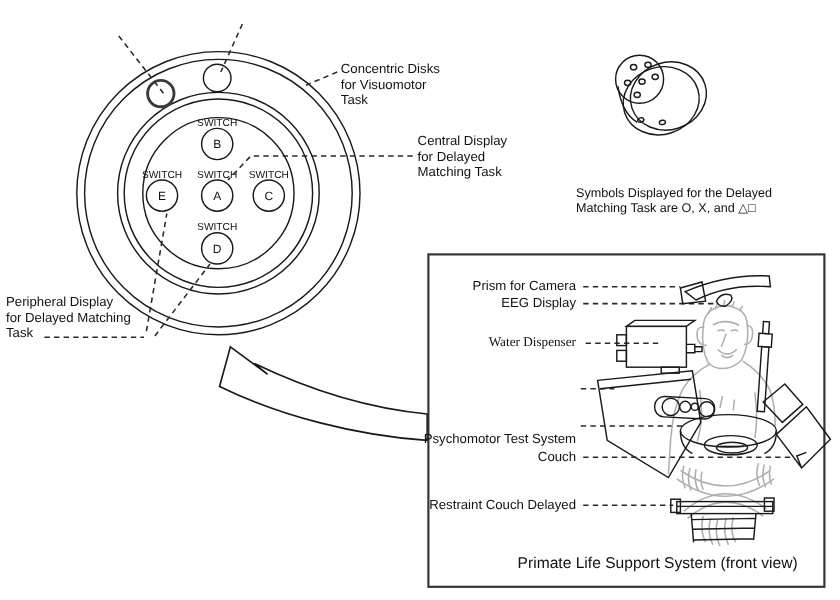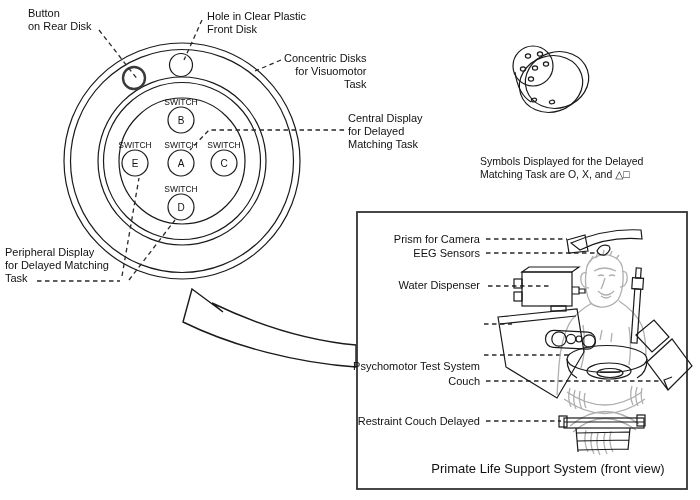--- a/index.html
+++ b/index.html
@@ -161,43 +161,39 @@
       <rect class="line" x="564" y="418" width="80" height="10"></rect>
       <path class="line" d="M 564,422 L 644,422"></path>
       <rect class="line" x="559" y="416" width="8" height="11"></rect>
       <rect class="line" x="637" y="415" width="8" height="11"></rect>
       <path class="line" d="M 576,428 L 578,452 M 630,428 L 628,450
                            M 577,433 L 629,432 M 577,441 L 629,440 M 578,450 L 628,449"></path>
     </g>
   </g>
 </svg>
 
-<div class="lbl" id="lbl-button" style="left:28px;top:7px;">Button
-on Rear Disk</div>
 
-<div class="lbl" id="lbl-hole" style="left:207px;top:10px;">Hole in Clear Plastic
-Front Disk</div>
 
-<div class="lbl" id="lbl-concentric" style="left:284px;top:52px;text-align:right;">Concentric Disks
+<div class="lbl" id="lbl-concentric" style="left:284px;top:52px;">Concentric Disks
 for Visuomotor
 Task</div>
 
 <div class="lbl" id="lbl-central" style="left:348px;top:112px;">Central Display
 for Delayed
 Matching Task</div>
 
 <div class="lbl" id="lbl-peripheral" style="left:5px;top:246px;">Peripheral Display
 for Delayed Matching
 Task</div>
 
 <div class="lbl" id="lbl-symbols" style="left:480px;top:123px;">Symbols Displayed for the Delayed
 Matching Task are O, X, and △□</div>
 
 <div class="rlbl" style="top:233px;">Prism for Camera</div>
-<div class="rlbl" style="top:247px;">EEG Sensors</div>
-<div class="rlbl" style="top:279px;">Water Dispenser</div>
+<div class="rlbl" style="top:247px;">EEG Display</div>
+<div class="rlbl" style="top:279px;font-family:Liberation Serif, serif;">Water Dispenser</div>
 <div class="rlbl" style="top:360px;">Psychomotor Test System</div>
 <div class="rlbl" style="top:375px;">Couch</div>
 <div class="rlbl" style="top:415px;">Restraint Couch Delayed</div>
 
 <div id="caption">Primate Life Support System  (front view)</div>
 
 </div>
 
 </body></html>

